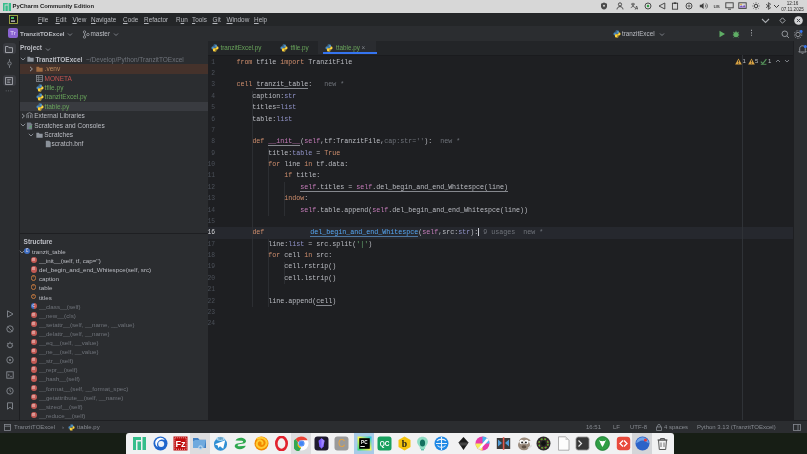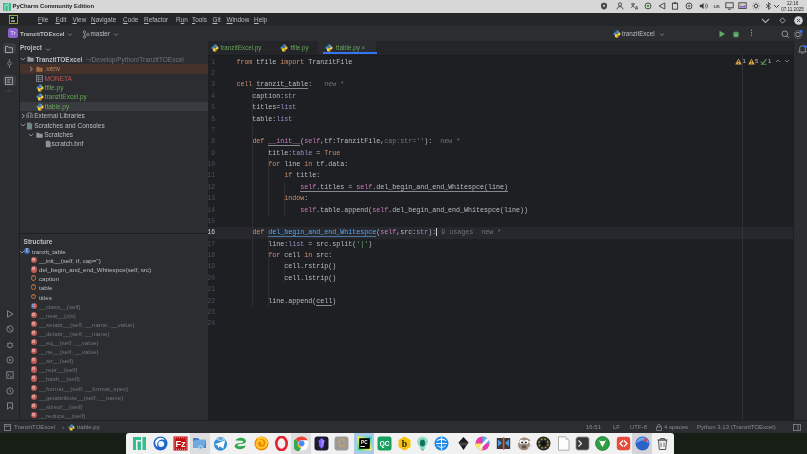--- a/index.html
+++ b/index.html
@@ -29,21 +29,21 @@
 #editor{top:28px;left:208px;width:585px;height:379px;background:#1e1f22;}
 #tabbar{top:0;left:0;width:585px;height:14px;background:#232528;border-bottom:1px solid #1a1b1e;}
 .tab{top:0;height:14px;font-size:6.3px;color:#69a55b;}
 #gutter{top:15.7px;left:-3px;width:10px;text-align:right;font-family:"Liberation Mono",monospace;font-size:6.3px;line-height:11.38px;color:#4b5059;white-space:pre;}
 #code{top:15.7px;left:28.4px;font-family:"Liberation Mono",monospace;font-size:6.67px;line-height:11.38px;white-space:pre;color:#bcbec4;}
 .kw{color:#cf8e6d;}
 .self{color:#c77dbb;}
 .ty{color:#9193c9;}
 .str{color:#6aab73;}
 .gy{color:#6f737a;}
-.fn{color:#56a8f5;}
+.fn{color:#56a8f5;margin-left:42px;}
 .mg{color:#c77dbb;}
 .ul{border-bottom:0.8px solid #85888e;}
 .ulb{border-bottom:0.8px solid #4d76a0;}
 #curline{top:186.4px;left:0;width:585px;height:11.4px;background:#26282e;}
 .iguide{width:1px;background:#2c2e32;}
 #vguide{top:14px;left:533.6px;width:1px;height:365px;background:#2f3237;}
 
 #rstripe{top:28px;left:793px;width:14px;height:379px;background:#2b2d30;border-left:1px solid #1e1f22;}
 
 #statusbar{top:407px;left:0;width:807px;height:12px;background:#2b2d30;border-top:1px solid #1e1f22;}

